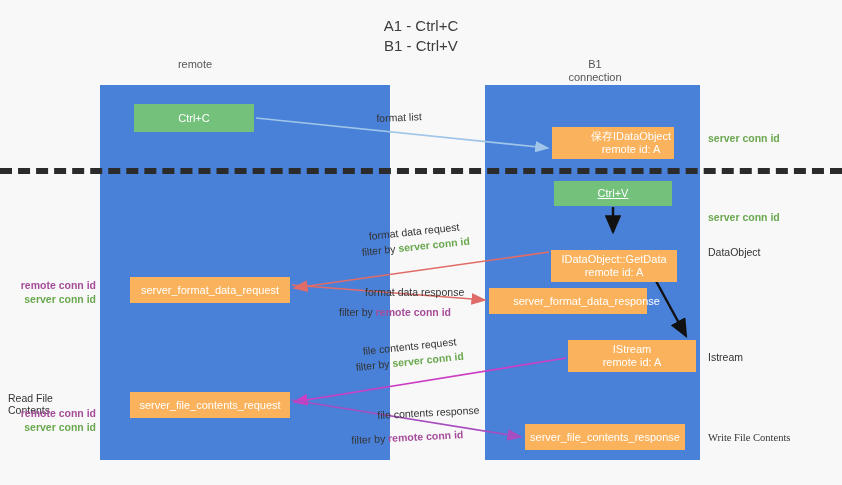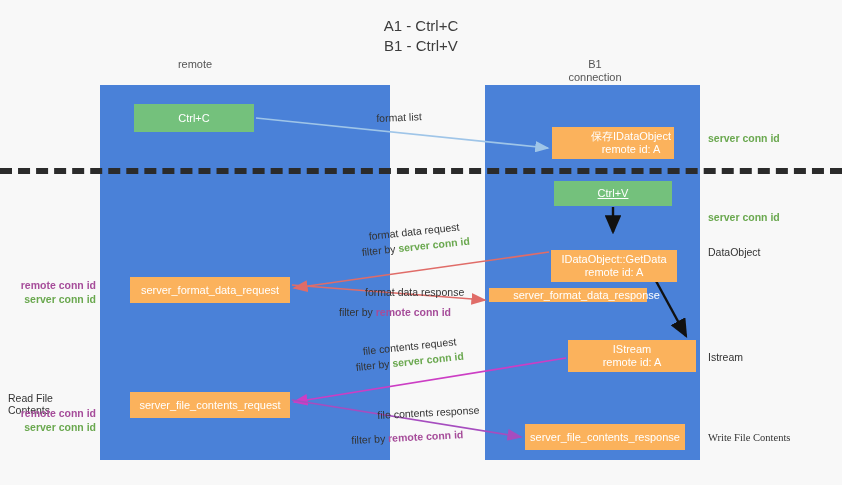--- a/index.html
+++ b/index.html
@@ -43,21 +43,21 @@
     color:#ffffff;font-size:11px;line-height:13px;text-align:center;
   }
   .green{background:#74c17c;}
   .orange{background:#fbb25c;}
 
   #n-ctrlc{left:134px;top:104px;width:120px;height:28px;}
   #n-save-ido{left:552px;top:127px;width:122px;height:32px;padding-left:36px;}
   #n-ctrlv{left:554px;top:181px;width:118px;height:25px;text-decoration:underline;}
   #n-getdata{left:551px;top:250px;width:126px;height:32px;}
   #n-fmt-req{left:130px;top:277px;width:160px;height:26px;}
-  #n-fmt-res{left:489px;top:288px;width:158px;height:14px;padding-left:37px;}
+  #n-fmt-res{left:489px;top:288px;width:158px;height:26px;padding-left:37px;}
   #n-istream{left:568px;top:340px;width:128px;height:32px;}
   #n-file-req{left:130px;top:392px;width:160px;height:26px;}
   #n-file-res{left:525px;top:424px;width:160px;height:26px;}
 
   
   .side{font-size:10.5px;line-height:14px;}
   .green-t{color:#6aa84f;font-weight:bold;}
   .purple-t{color:#a64d9a;font-weight:bold;}
   .plain-t{color:#333;}
 

